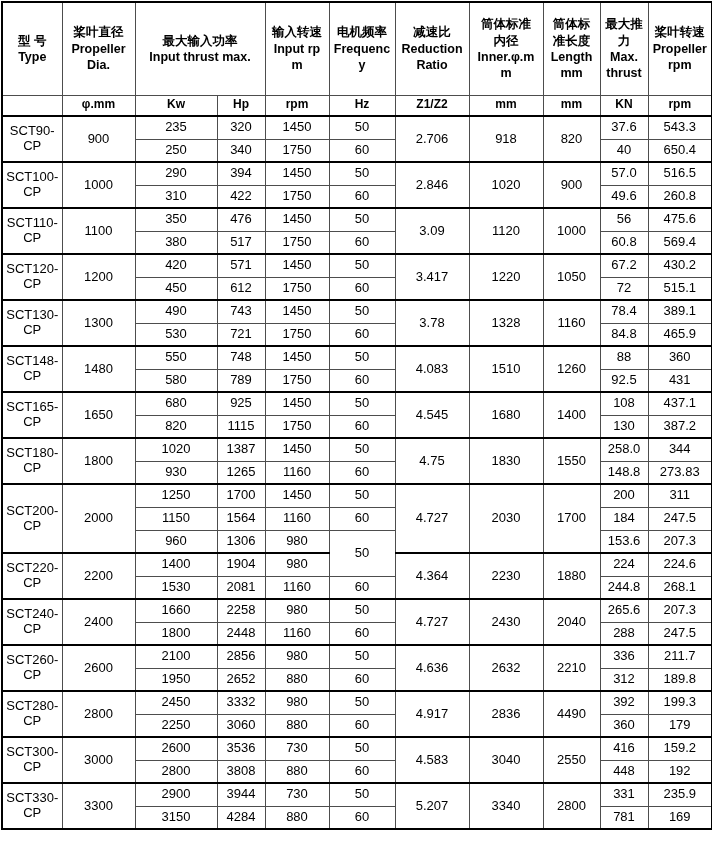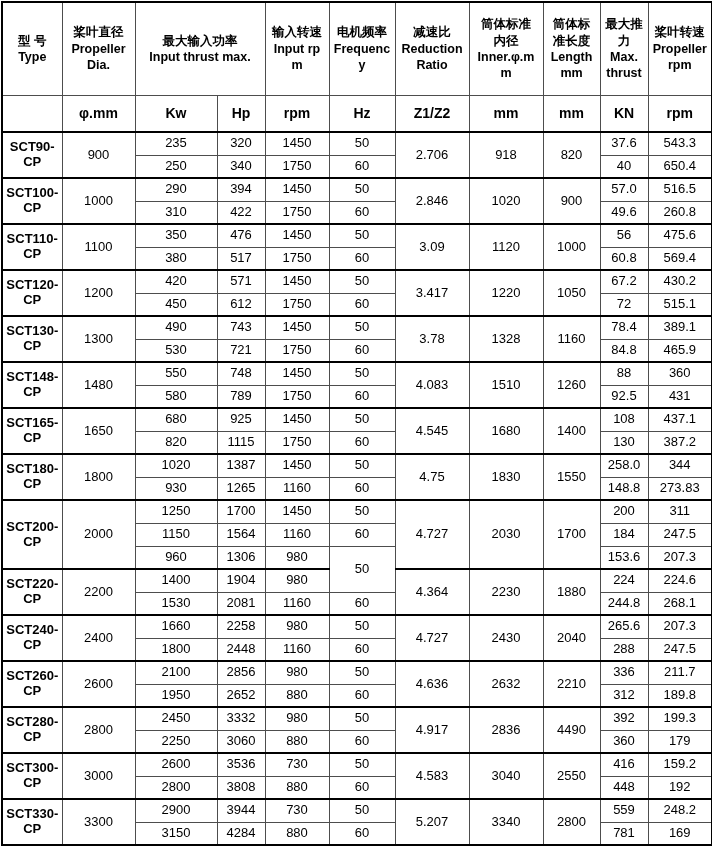--- a/index.html
+++ b/index.html
@@ -17,26 +17,26 @@
     border: 1px solid #4d4d4d;
     text-align: center; vertical-align: middle;
     padding: 0 2px; overflow: hidden;
     box-sizing: border-box;
   }
   thead th {
     font-weight: bold; font-size: 12.5px; line-height: 1.3;
     white-space: pre-line; word-wrap: break-word;
   }
   tr.main-head th { height: 93px; }
-  tr.units th { height: 37px; font-size: 14px; }
+  tr.units th { height: 21px; font-size: 12px; }
   tbody td, tbody th {
     font-size: 13px; height: 23px; line-height: 1.15;
   }
   tbody th.model {
-    font-weight: bold; word-wrap: break-word;
+    font-weight: normal; word-wrap: break-word;
   }
   tbody td { font-weight: normal; }
   tr.group-start th, tr.group-start td { border-top: 2px solid #000000; }
 </style>
 </head>
 <body>
 
 <div class="page">
   <table class="spec">
     <colgroup>
@@ -404,22 +404,22 @@
         <tr class="group-start">
           <th rowspan="2" class="model">SCT330-CP</th>
           <td rowspan="2">3300</td>
           <td>2900</td>
           <td>3944</td>
           <td>730</td>
           <td>50</td>
           <td rowspan="2">5.207</td>
           <td rowspan="2">3340</td>
           <td rowspan="2">2800</td>
-          <td>559</td>
-          <td>248.2</td>
+          <td>331</td>
+          <td>235.9</td>
         </tr>
         <tr>
           <td>3150</td>
           <td>4284</td>
           <td>880</td>
           <td>60</td>
           <td>781</td>
           <td>169</td>
         </tr>
       </tbody>

